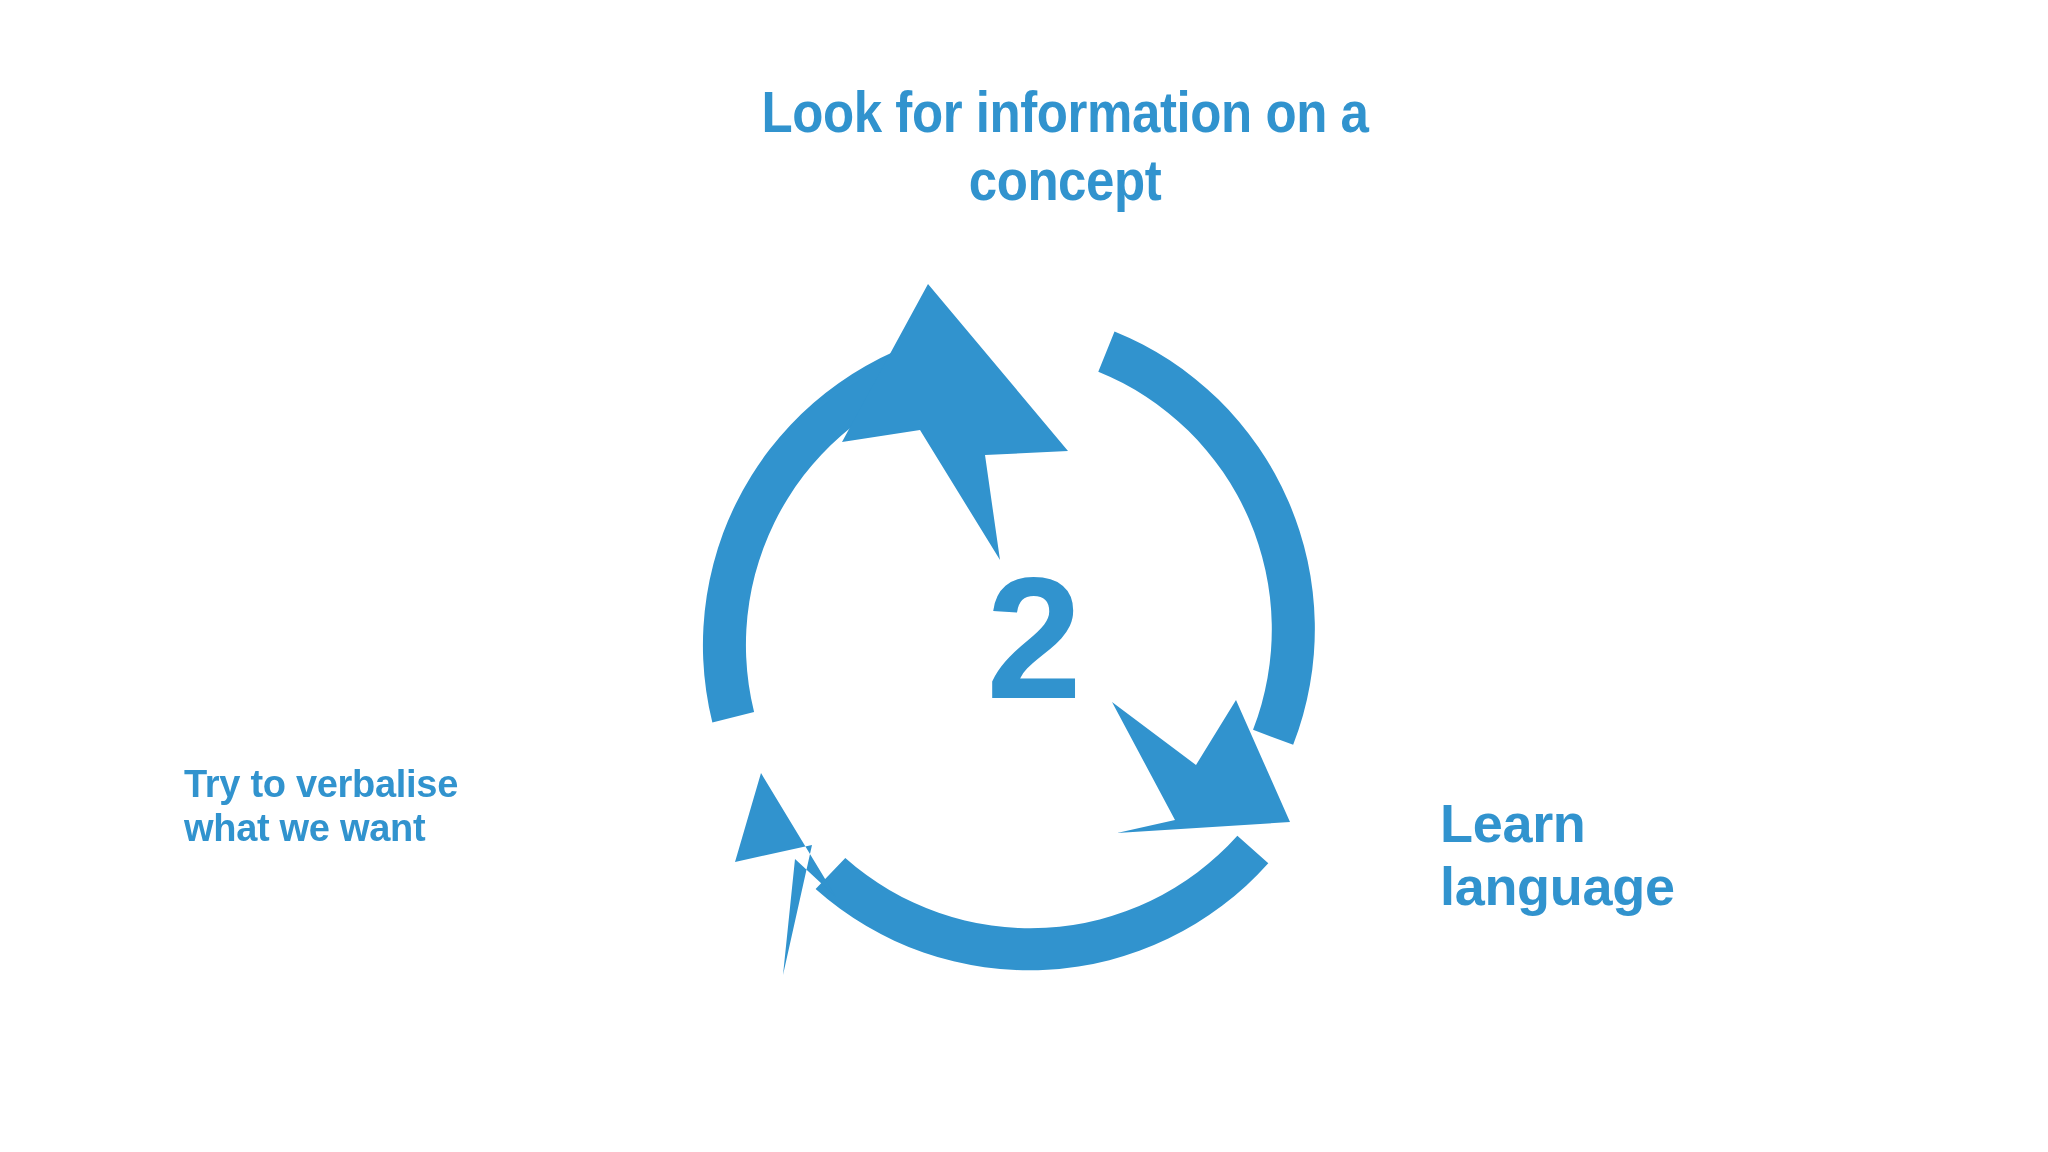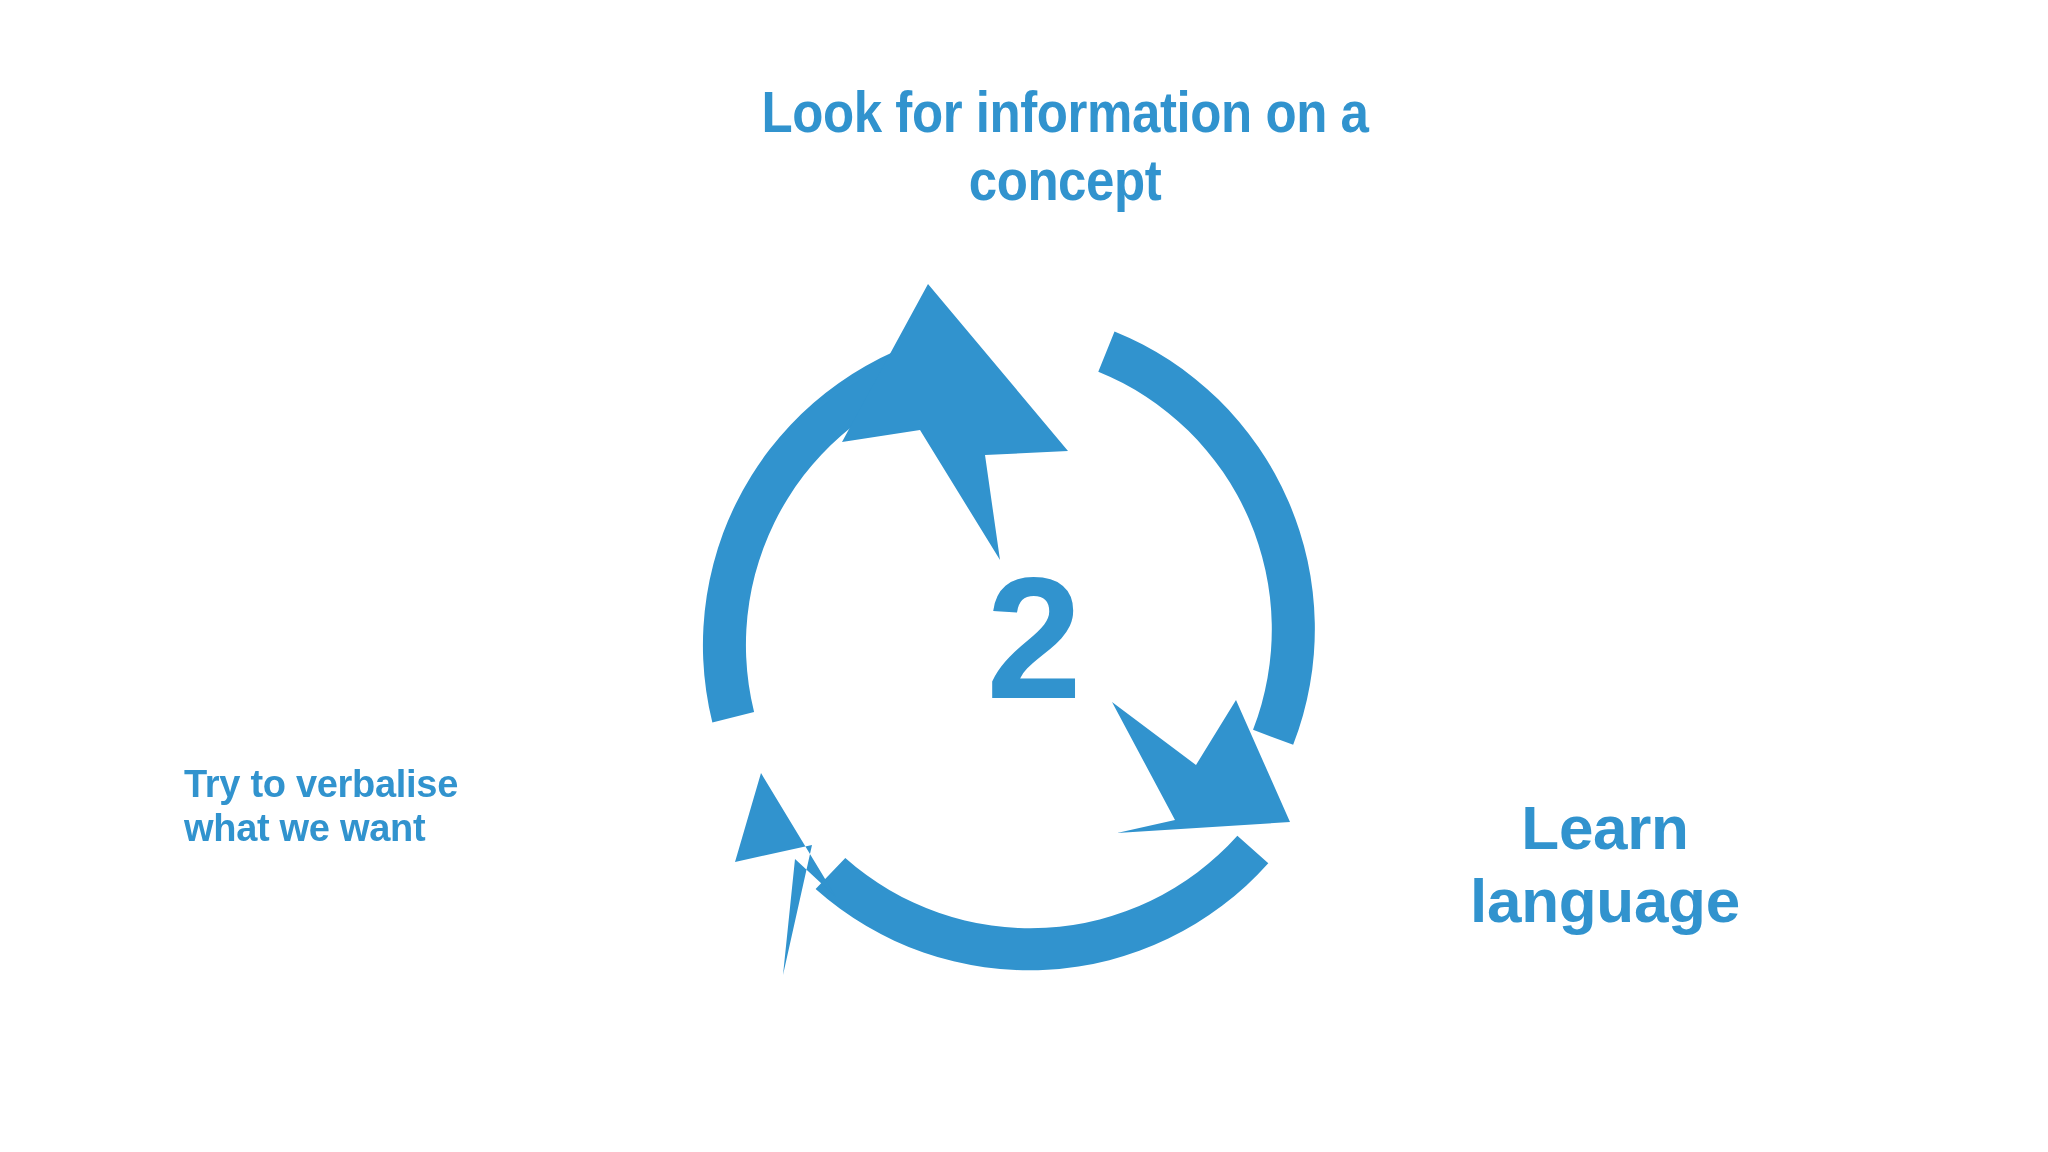--- a/index.html
+++ b/index.html
@@ -81,22 +81,22 @@
     width: 520px;
     text-align: left;
     font-size: 38px;
     letter-spacing: -0.3px;
   }
 
   .label-right {
     left: 1440px;
     top: 792px;
     width: 330px;
-    text-align: center;
-    font-size: 62px;
+    text-align: left;
+    font-size: 54px;
     letter-spacing: -0.3px;
   }
 </style>
 </head>
 <body>
 
 <div id="stage">
 
   <div id="cycle-diagram">
     <svg id="cycle-svg" viewBox="0 0 2048 1152" xmlns="http://www.w3.org/2000/svg">

